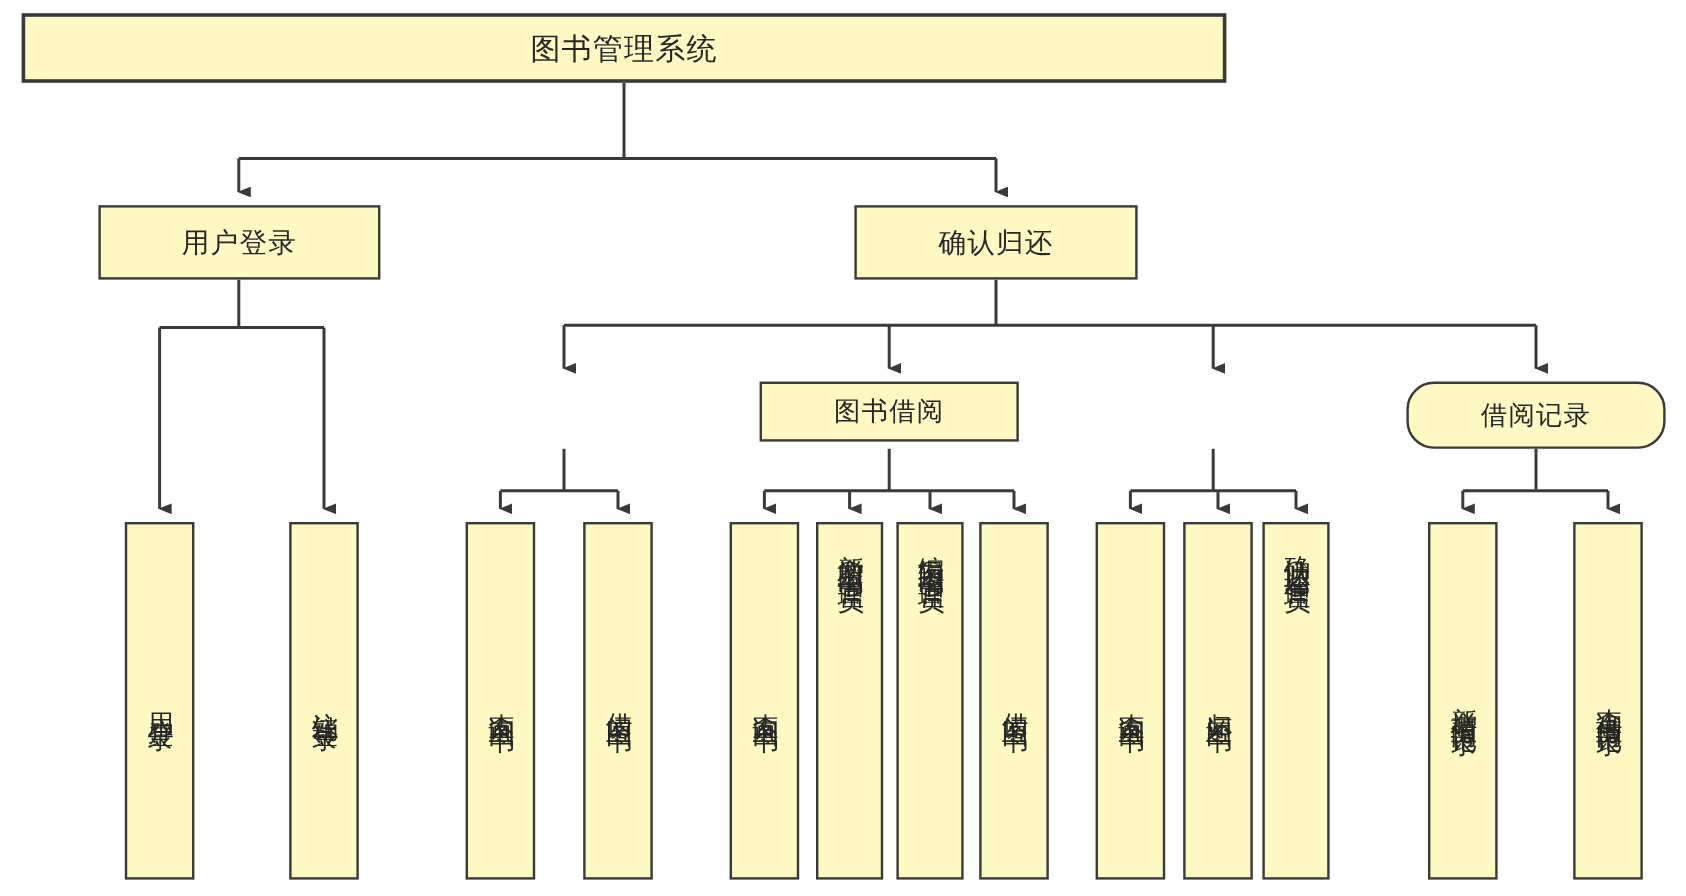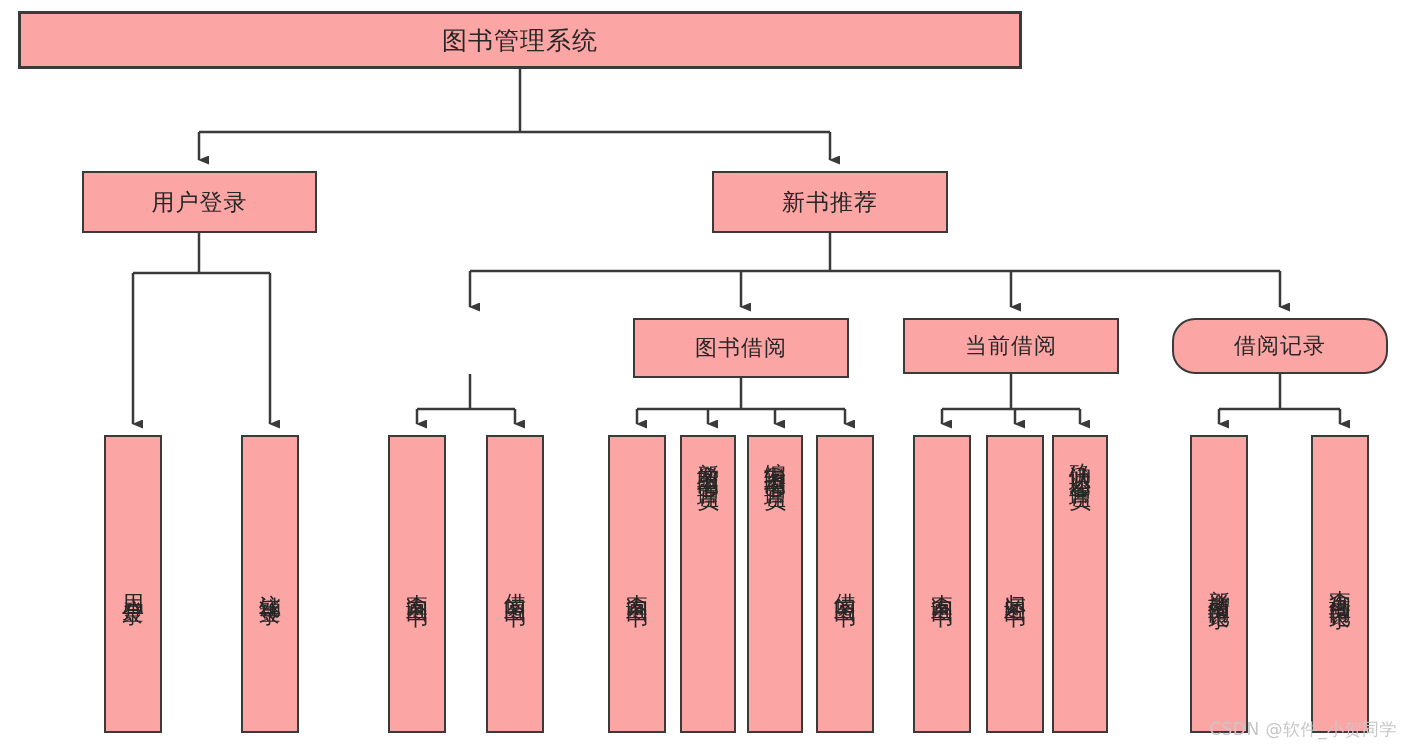--- a/index.html
+++ b/index.html
@@ -22,21 +22,21 @@
     left: 0;
     top: 0;
     width: 1405px;
     height: 747px;
     pointer-events: none;
   }
   .node {
     position: absolute;
     box-sizing: border-box;
     border: 2.5px solid #3a3a3a;
-    background: #fca5a5;
+    background: #fef9c3;
     display: flex;
     align-items: center;
     justify-content: center;
     text-align: center;
     color: #262626;
   }
   .node.level0 {
     font-size: 25px;
     border-width: 3px;
   }
@@ -142,28 +142,25 @@
   </svg>
 
   <div class="node level0" style="left:18px; top:11px; width:1004px; height:58px;">
     <span class="htext">图书管理系统</span>
   </div>
 
   <div class="node level1" style="left:82px; top:171px; width:235px; height:62px;">
     <span class="htext">用户登录</span>
   </div>
   <div class="node level1" style="left:712px; top:171px; width:236px; height:62px;">
-    <span class="htext">新书推荐</span>
-  </div>
-
-  <div class="node level2" style="left:633px; top:318px; width:216px; height:60px;">
+    <span class="htext">确认归还</span>
+  </div>
+
+  <div class="node level2" style="left:633px; top:318px; width:216px; height:50px;">
     <span class="htext">图书借阅</span>
-  </div>
-  <div class="node level2" style="left:903px; top:318px; width:216px; height:56px;">
-    <span class="htext">当前借阅</span>
   </div>
   <div class="node level2" style="left:1172px; top:318px; width:216px; height:56px;border-radius:23px;">
     <span class="htext">借阅记录</span>
   </div>
 
   <div class="node leaf" style="left:104px; top:435px; width:58px; height:298px;">
     <span class="leaf-inner">
         <span class="vtext">用户登录</span>
       </span>
   </div>
@@ -221,15 +218,14 @@
     <span class="leaf-inner">
         <span class="vtext">新增借阅记录</span>
       </span>
   </div>
   <div class="node leaf" style="left:1311px; top:435px; width:58px; height:298px;">
     <span class="leaf-inner">
         <span class="vtext">查询借阅记录</span>
       </span>
   </div>
 
-  <div class="watermark">CSDN @软件_小贺同学</div>
 
 </div>
 
 </body></html>

